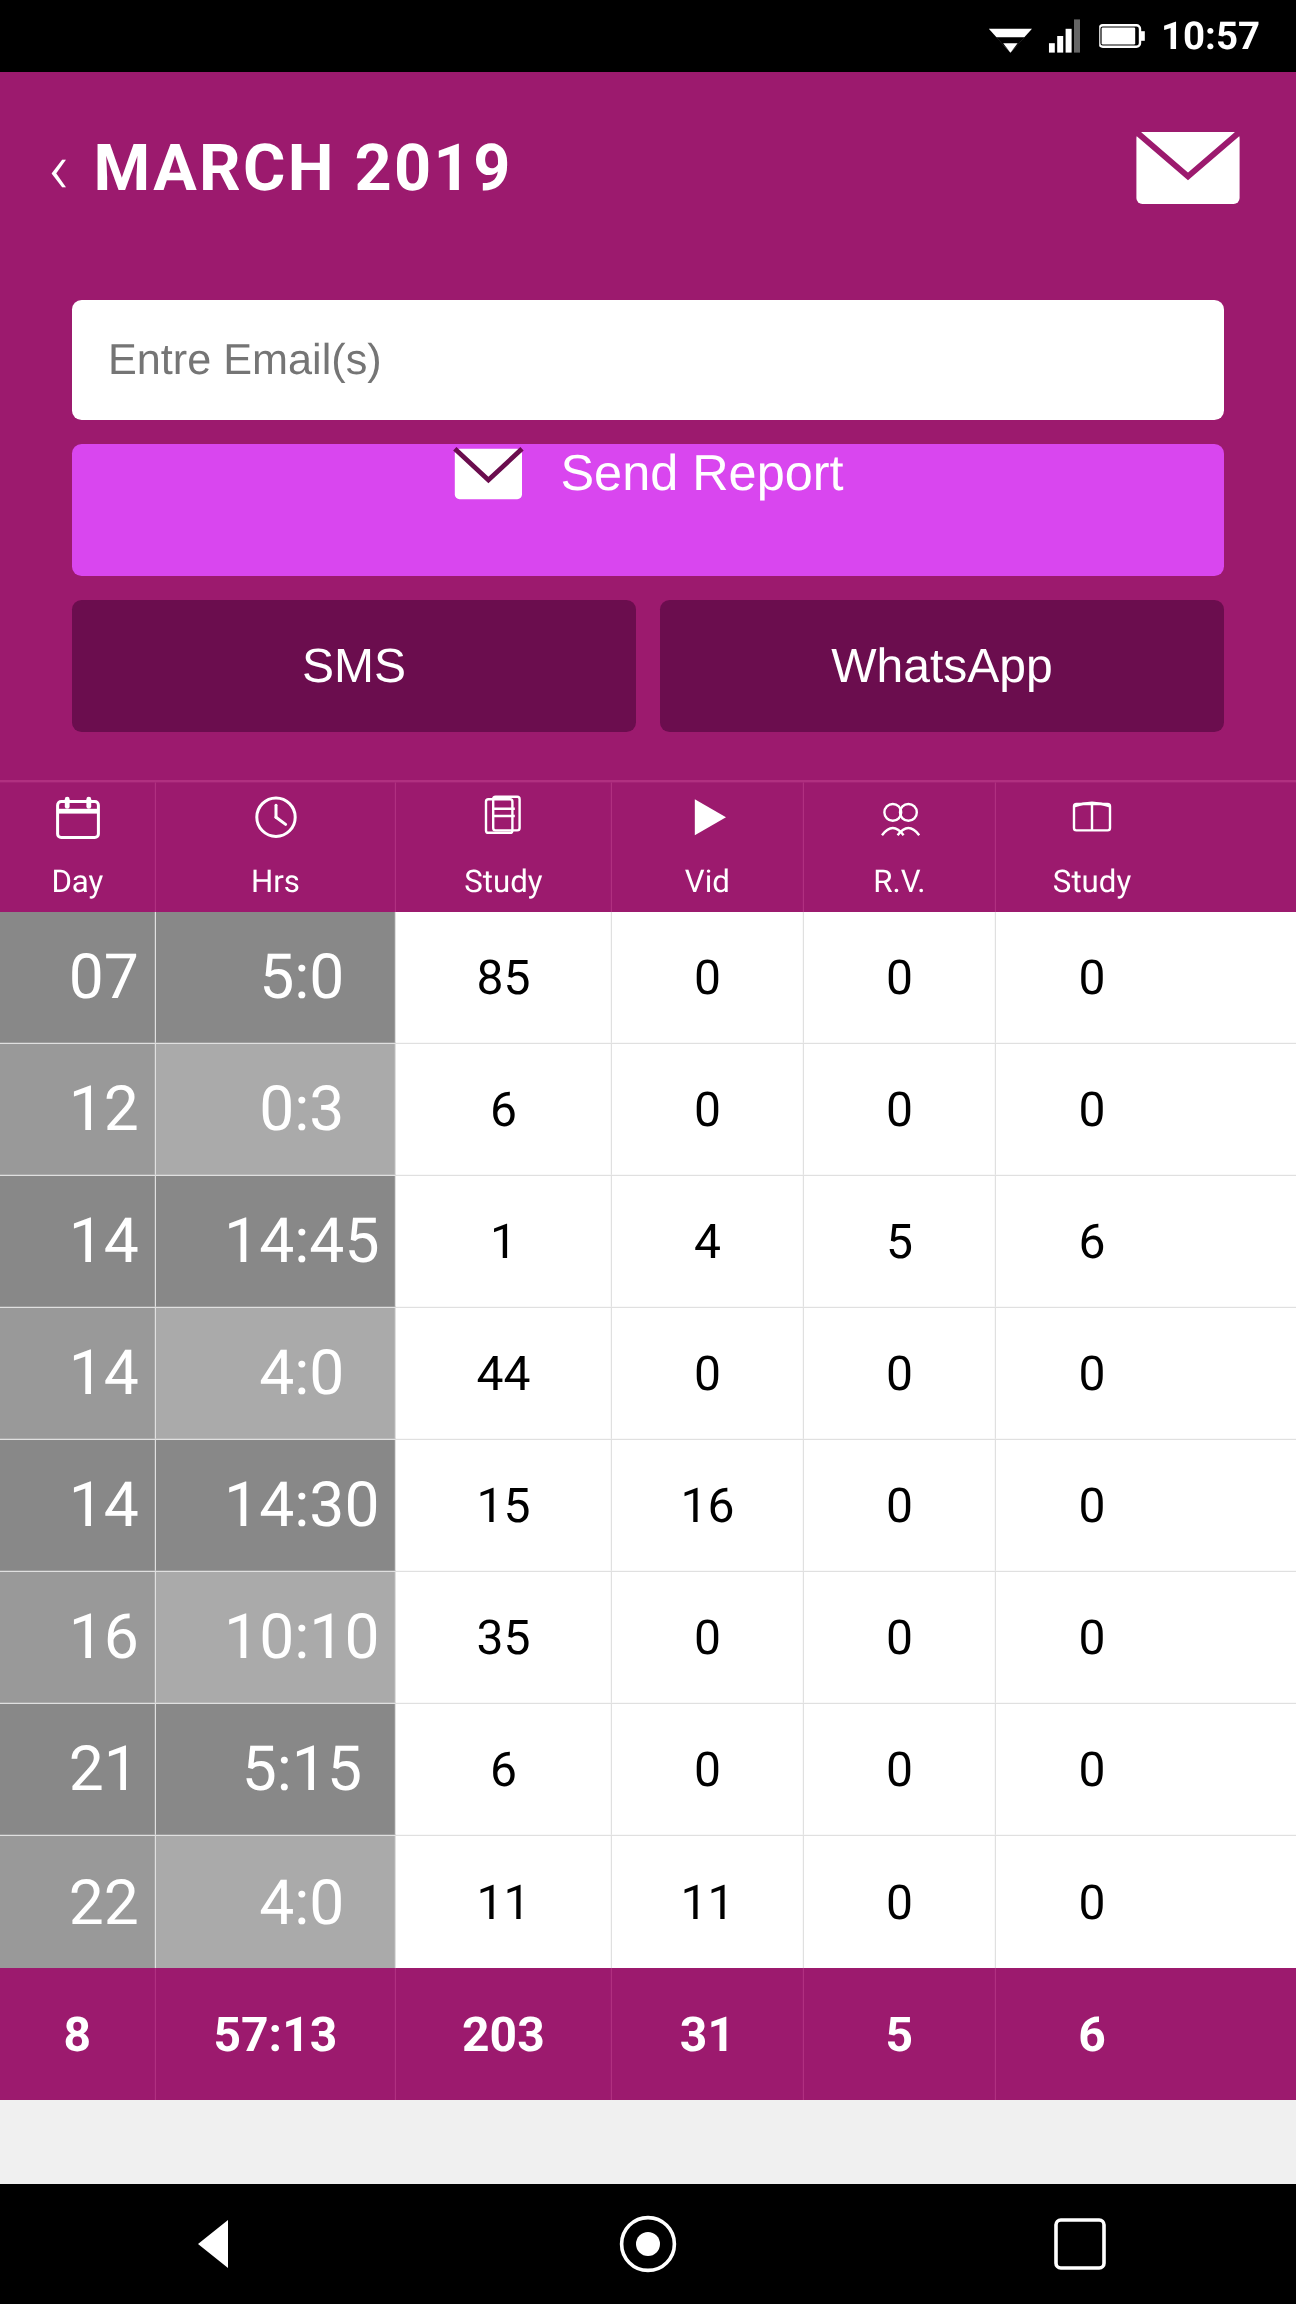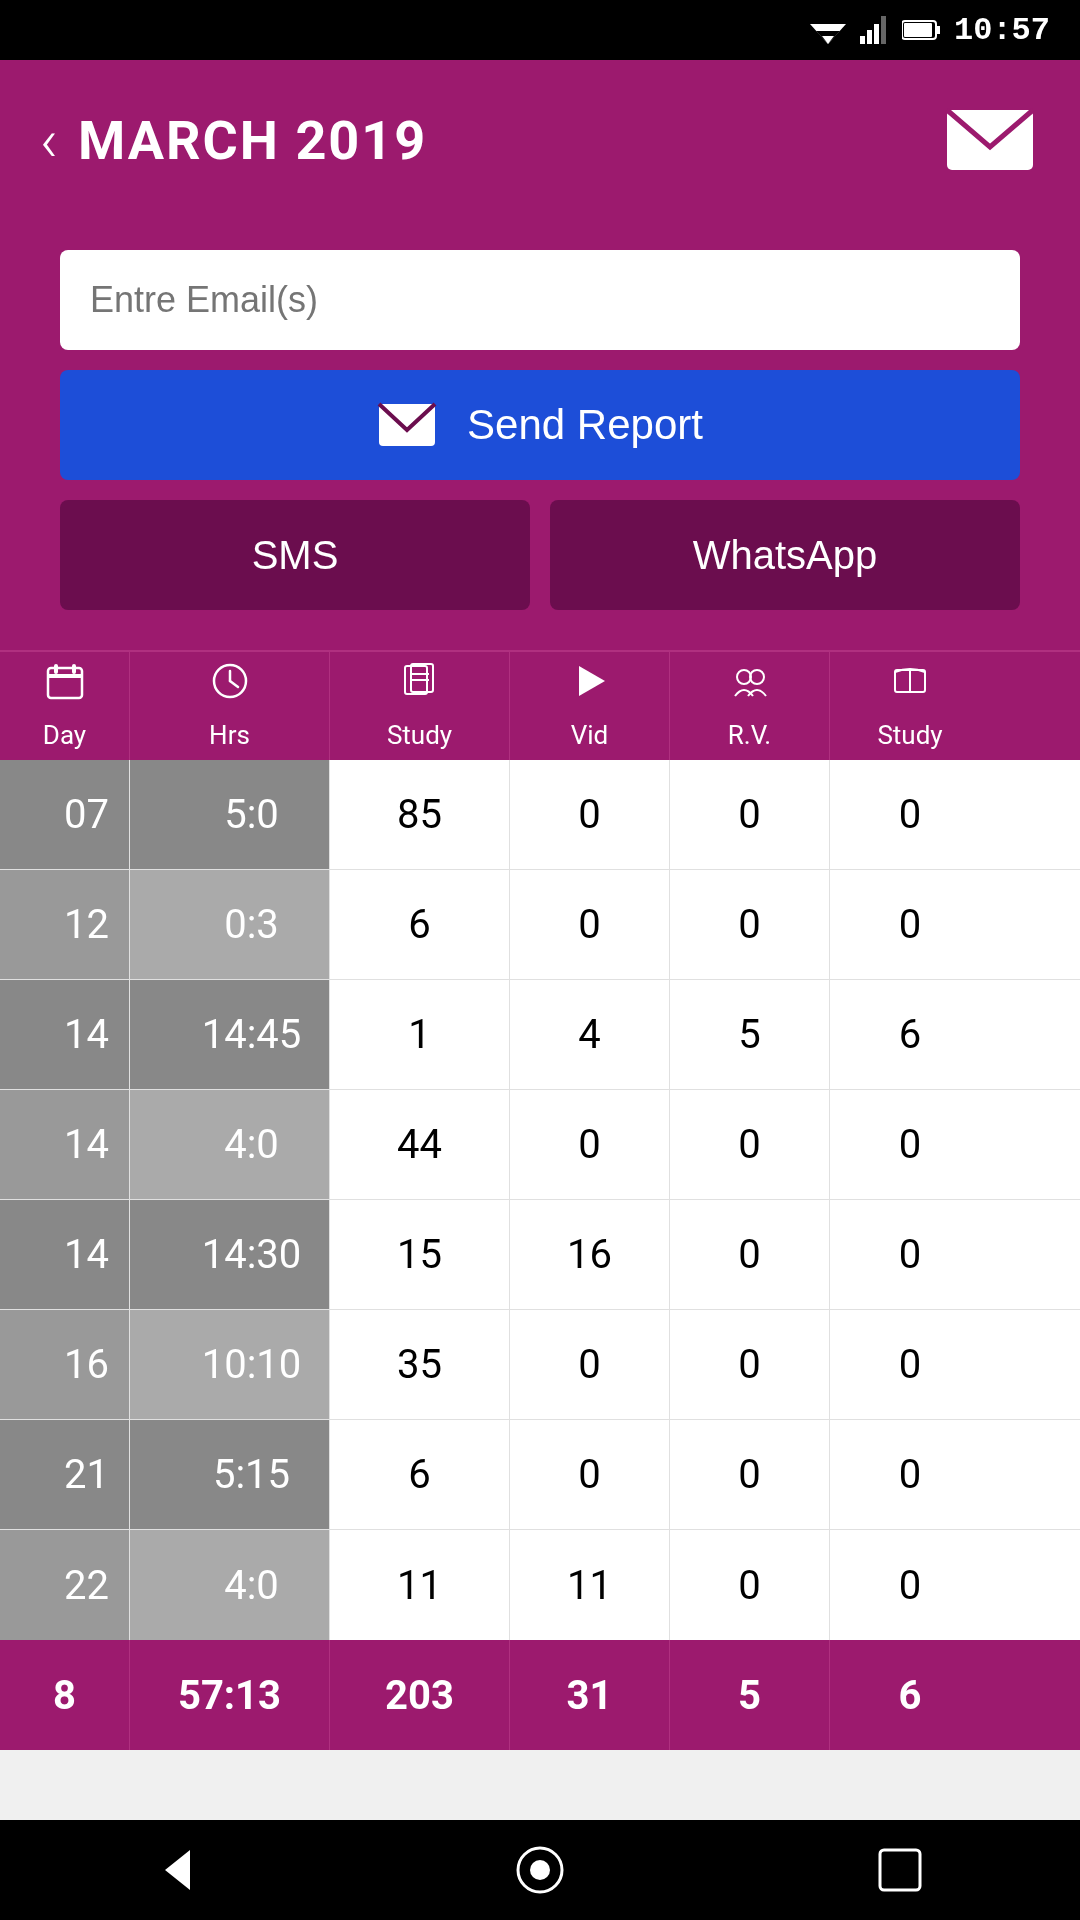--- a/index.html
+++ b/index.html
@@ -17,21 +17,20 @@
       background: #000;
       height: 60px;
       display: flex;
       align-items: center;
       justify-content: flex-end;
       padding: 0 30px;
       color: #fff;
       font-size: 28px;
       font-weight: bold;
       gap: 12px;
-      font-family: Liberation Mono, monospace;
     }
     .status-bar .time { font-size: 32px; font-weight: bold; }
     .status-icons { display: flex; align-items: center; gap: 14px; }
 
     
     .header {
       background: #9c1a6e;
       height: 160px;
       display: flex;
       align-items: center;
@@ -78,25 +77,24 @@
       border-radius: 8px;
       font-size: 36px;
       padding: 0 30px;
       color: #737373;
       outline: none;
     }
     .send-report-btn {
       margin-top: 20px;
       width: 100%;
       height: 110px;
-      background: #1d4ed8;
+      background: #d946ef;
       border: none;
       border-radius: 8px;
       display: flex;
-      align-items: center;
       justify-content: center;
       gap: 30px;
       cursor: pointer;
       color: #fff;
       font-size: 42px;
       font-weight: 500;
     }
     .send-report-btn svg { width: 60px; height: 50px; }
 
     .action-buttons {
@@ -159,21 +157,21 @@
       display: flex;
       align-items: center;
       justify-content: center;
       font-size: 40px;
       color: #000000;
       border-right: 1px solid #e0e0e0;
     }
     .cell:last-child { border-right: none; }
     .cell-day, .cell-hrs {
       color: #fff;
-      font-size: 40px;
+      font-size: 52px;
       padding-left: 44px;
     }
 
     
     .table-footer {
       display: grid;
       grid-template-columns: 130px 200px 180px 160px 160px 160px;
       height: 110px;
       background: #9c1a6e;
     }

